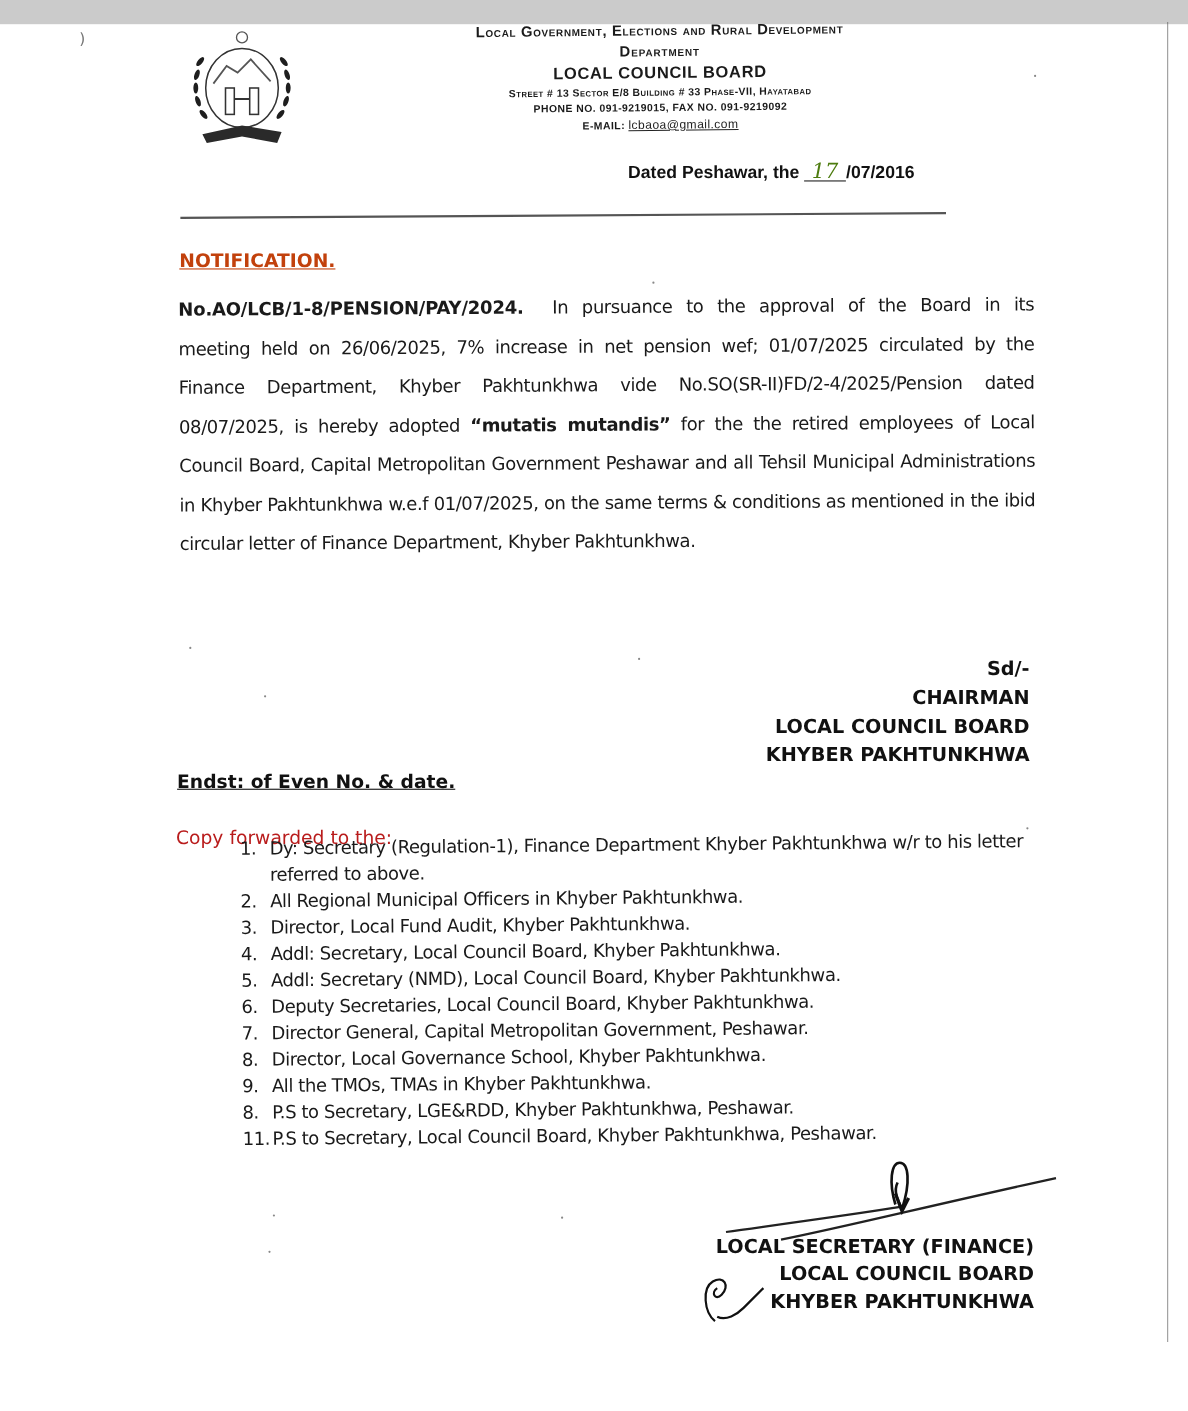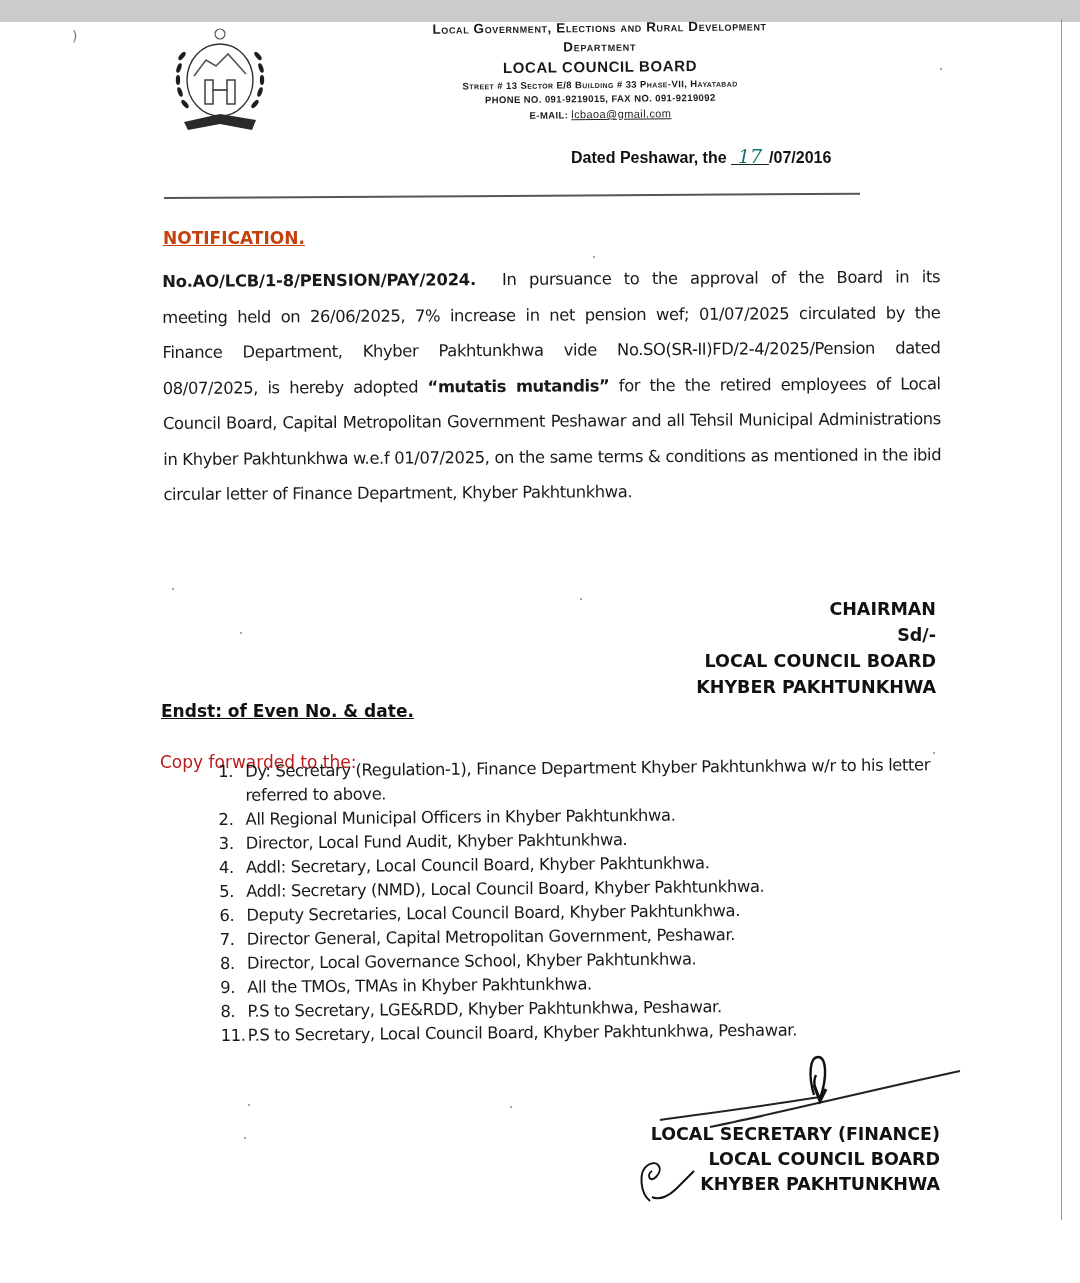--- a/index.html
+++ b/index.html
@@ -16,21 +16,21 @@
   .header { position: absolute; left: 370px; top: 18px; width: 460px; text-align: center; font-family: "Liberation Sans", sans-serif; color: #1a1a1a; transform: rotate(-0.6deg); }
   .h-line1 { font-size: 13.5px; font-weight: bold; letter-spacing: .6px; font-variant: small-caps; line-height: 20px; }
   .h-dept { font-size: 13.5px; font-weight: bold; letter-spacing: .8px; font-variant: small-caps; line-height: 18px; }
   .h-board { font-size: 15px; font-weight: bold; letter-spacing: .6px; line-height: 22px; }
   .h-addr { font-size: 9.5px; font-weight: bold; letter-spacing: .4px; font-variant: small-caps; line-height: 14px; }
   .h-phone { font-size: 9.5px; font-weight: bold; letter-spacing: .4px; line-height: 14px; }
   .h-email { font-size: 9.5px; font-weight: bold; letter-spacing: .4px; line-height: 16px; }
   .h-email a { color: #222; text-decoration: underline; font-weight: normal; font-size: 11px; }
 
   .dated { position: absolute; left: 571px; top: 148px; font-family: "Liberation Sans", sans-serif; font-weight: bold; font-size: 16px; color: #111; white-space: nowrap; }
-  .dated .day { display: inline-block; width: 38px; border-bottom: 1.5px solid #222; text-align: center; font-family: "DejaVu Serif", serif; font-style: italic; font-weight: normal; font-size: 19px; line-height: 16px; color: #0f766e; }
+  .dated .day { display: inline-block; width: 38px; border-bottom: 1.5px solid #222; text-align: center; font-family: "DejaVu Serif", serif; font-style: italic; font-weight: normal; font-size: 19px; line-height: 16px; color: #4d7c0f; }
 
   .rule { position: absolute; left: 164px; top: 197px; width: 696px; height: 2px; background: #555; transform: rotate(-0.35deg); transform-origin: left; }
 
   .notif-title { position: absolute; left: 163px; top: 228px; font-weight: bold; font-size: 17px; text-decoration: underline; color: #c2410c; }
 
   .body-text { position: absolute; left: 162px; top: 264px; width: 778px; font-family: "DejaVu Sans", sans-serif; font-size: 16.4px; line-height: 35.5px; text-align: justify; color: #1a1a1a; transform: rotate(-0.35deg); transform-origin: left top; letter-spacing: -0.4px; }
   .body-text .ref { font-weight: bold; letter-spacing: -0.2px; margin-right: 26px; }
   .body-text b { font-weight: bold; }
 
   .sig1 { position: absolute; right: 144px; top: 596px; text-align: right; font-weight: bold; font-size: 17.5px; line-height: 26px; color: #111; }
@@ -99,22 +99,22 @@
 
 <div class="rule"></div>
 
 <div class="notif-title">NOTIFICATION.</div>
 
 <div class="body-text">
   <span class="ref">No.AO/LCB/1-8/PENSION/PAY/2024.</span><span>In pursuance to the approval of the Board in its meeting held on 26/06/2025, 7% increase in net pension wef; 01/07/2025 circulated by the Finance Department, Khyber Pakhtunkhwa vide No.SO(SR-II)FD/2-4/2025/Pension dated 08/07/2025, is hereby adopted </span><b>“mutatis mutandis”</b><span> for the the retired employees of Local Council Board, Capital Metropolitan Government Peshawar and all Tehsil Municipal Administrations in Khyber Pakhtunkhwa w.e.f 01/07/2025, on the same terms &amp; conditions as mentioned in the ibid circular letter of Finance Department, Khyber Pakhtunkhwa.</span>
 </div>
 
 <div class="sig1">
+  <div>Sd/-</div>
   <div>CHAIRMAN</div>
-  <div>Sd/-</div>
   <div>LOCAL COUNCIL BOARD</div>
   <div>KHYBER PAKHTUNKHWA</div>
 </div>
 
 <div class="endst">Endst: of Even No. &amp; date.</div>
 <div class="copyfwd">Copy forwarded to the:</div>
 
 <div class="clist">
   <div class="item">
       <span class="num">1.</span>

